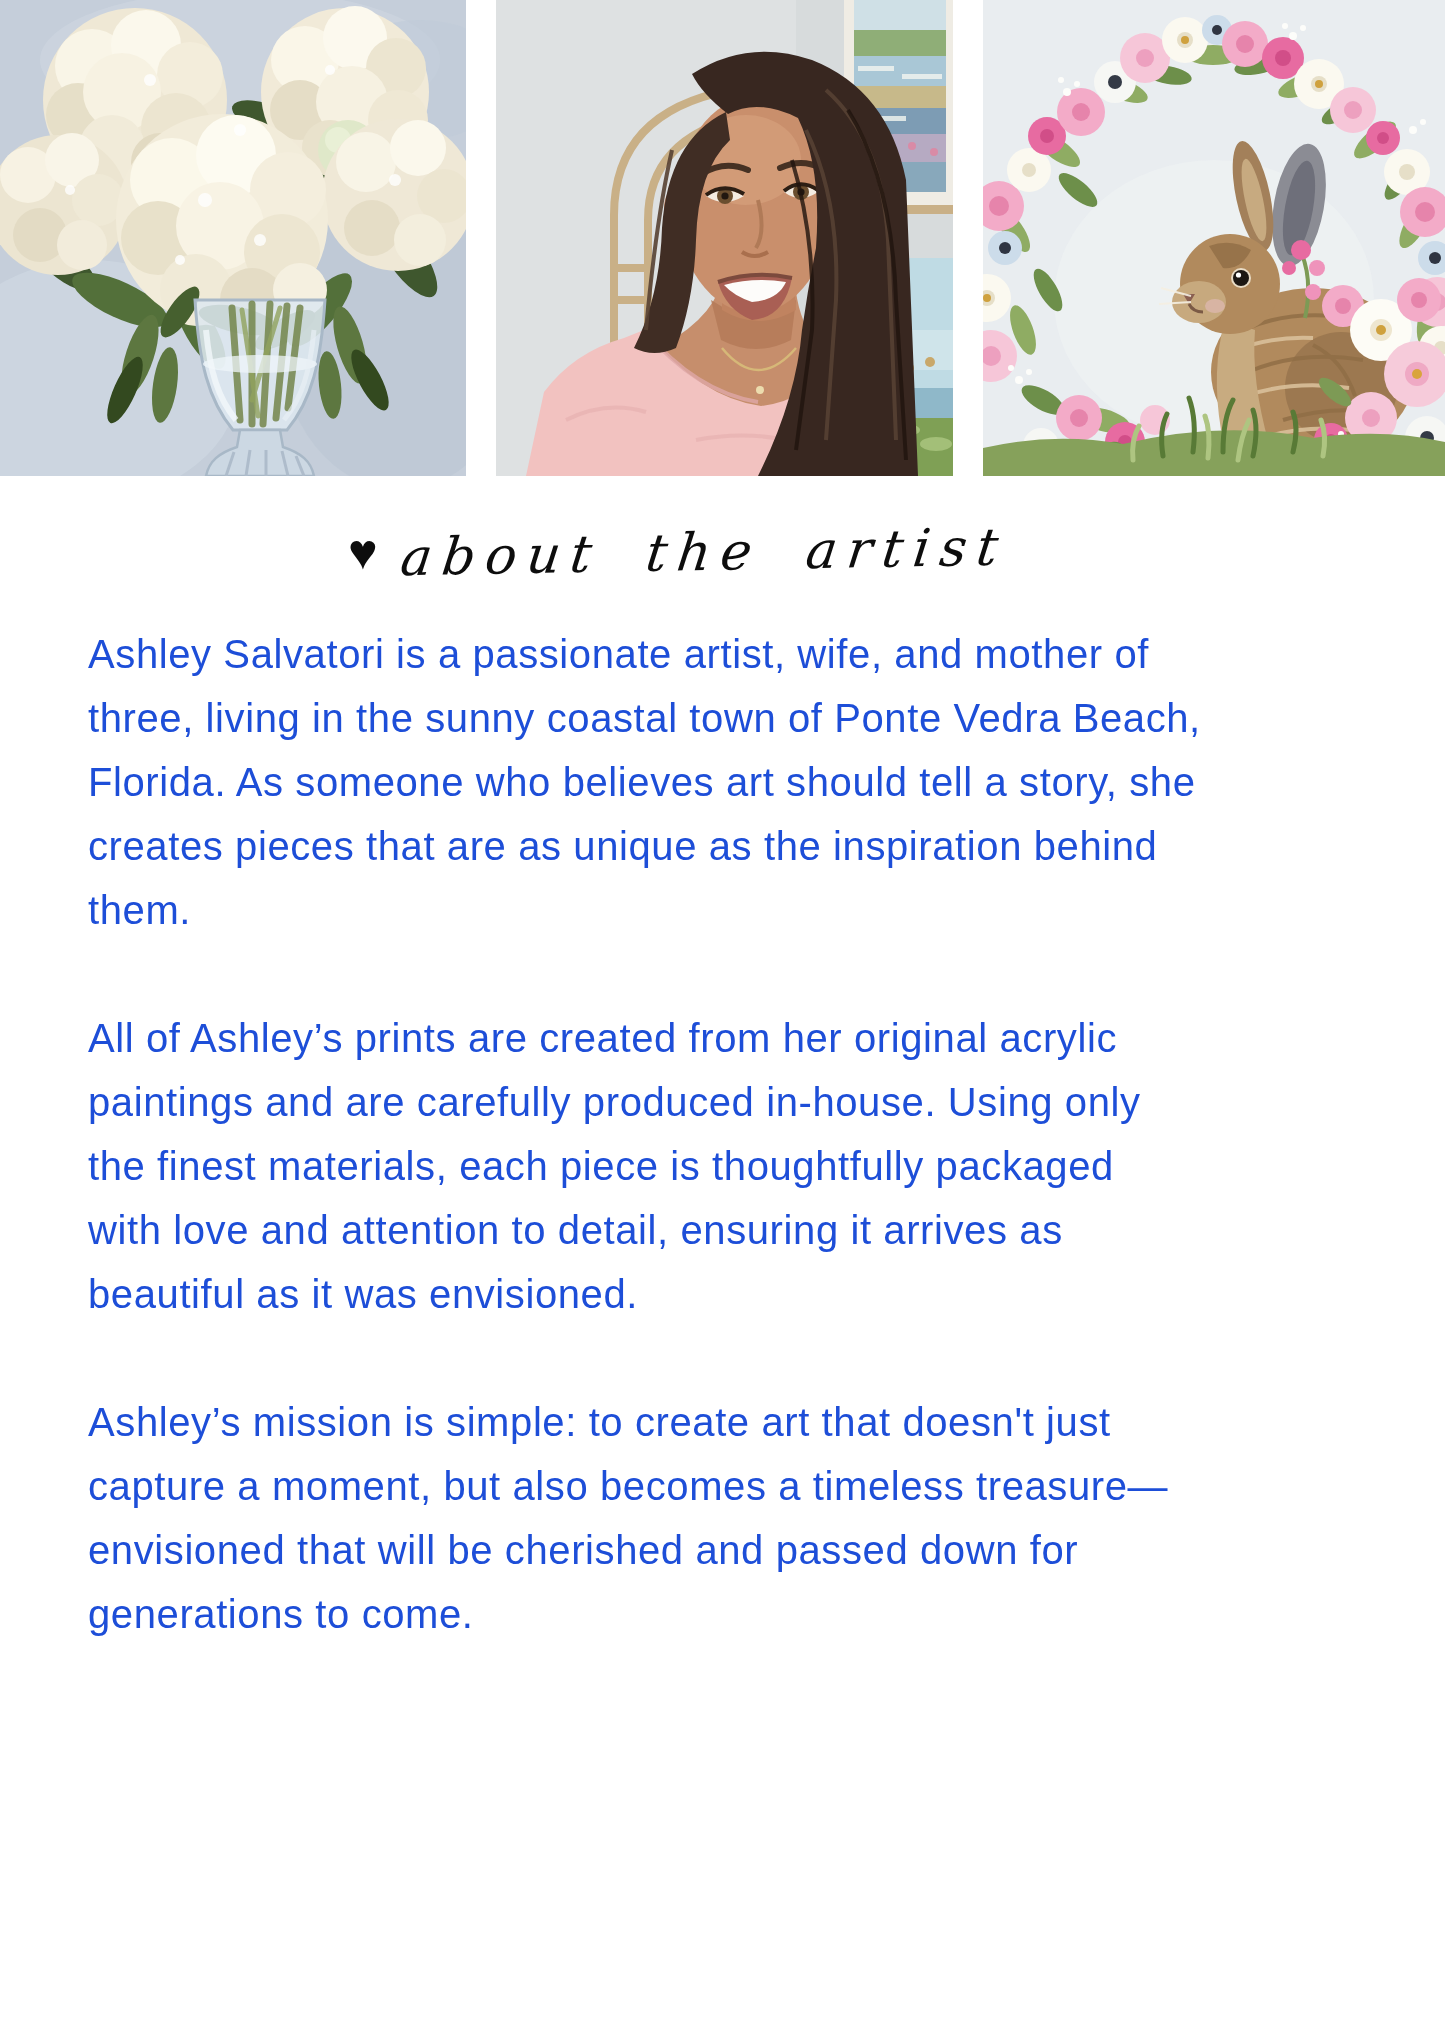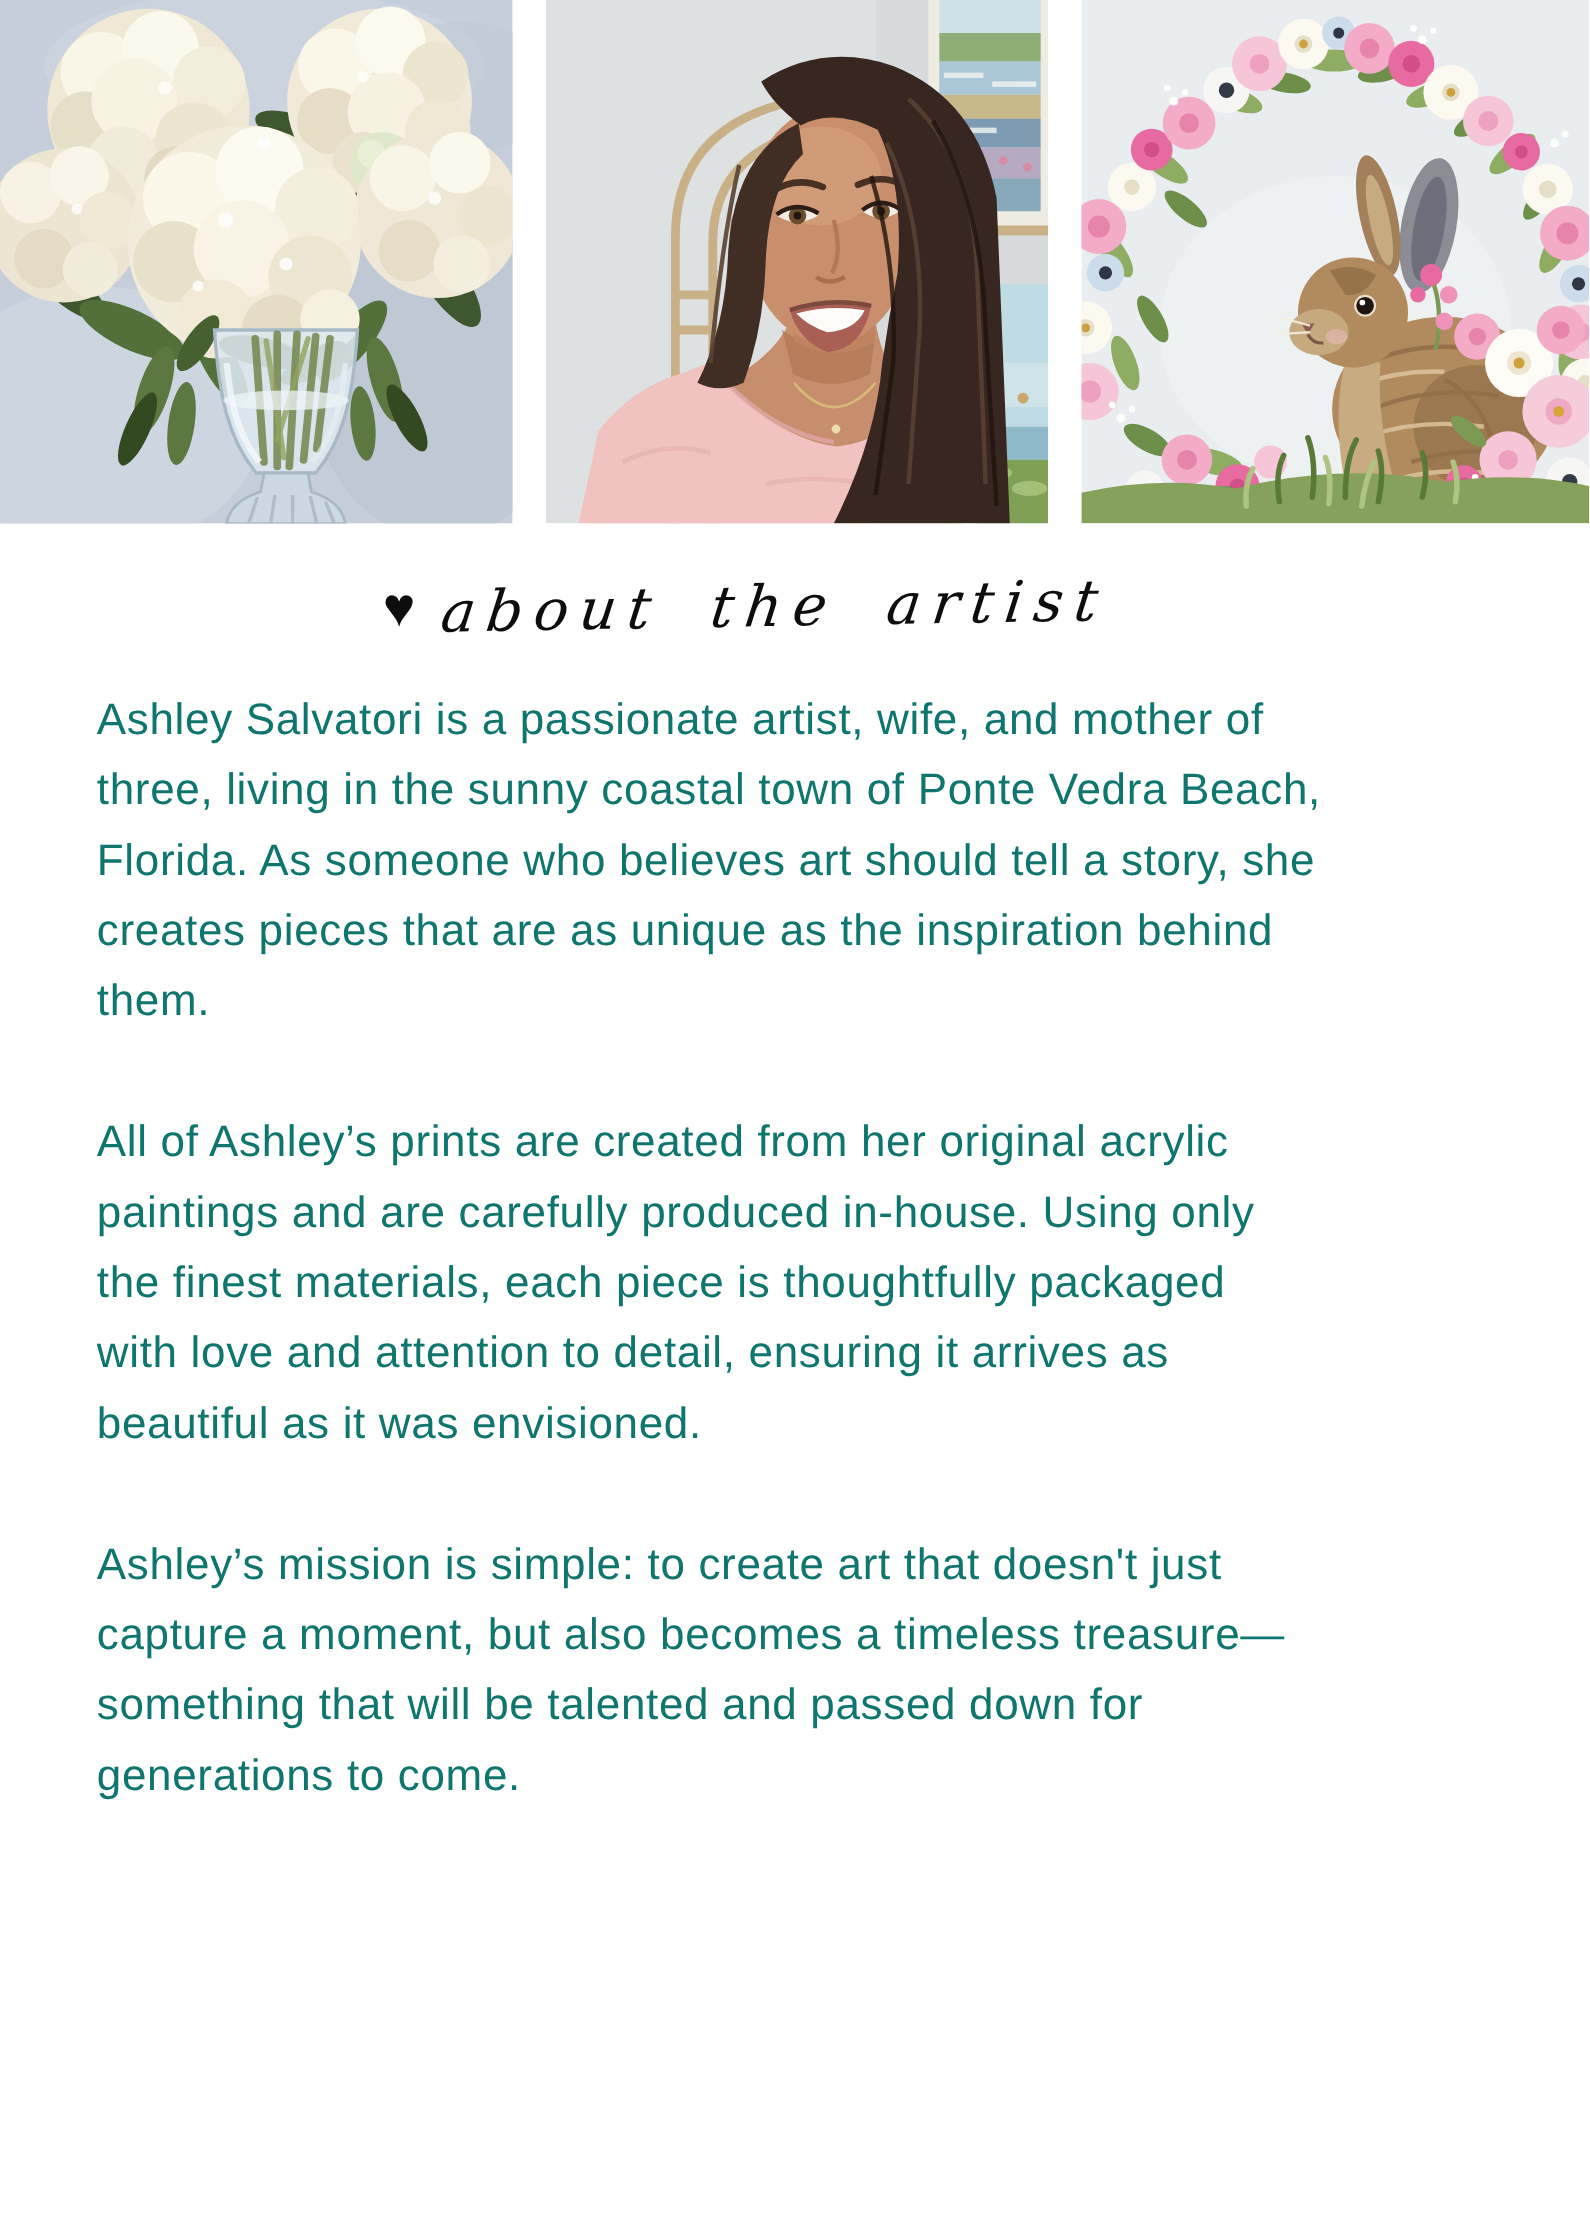--- a/index.html
+++ b/index.html
@@ -47,21 +47,21 @@
     letter-spacing:10px;
     word-spacing:18px;
     color:#0d0d0d;
     transform:skewX(-8deg) rotate(-1deg);
     white-space:nowrap;
   }
 
   
   .about{
     margin:30px 60px 0 88px;
-    color:#0f766e;
+    color:#1d4ed8;
   }
   .about p{
     margin:0 0 64px 0;
     font-size:40px;
     line-height:64px;
     letter-spacing:0.6px;
     white-space:pre-line;
     font-weight:400;
   }
   .about p:last-child{margin-bottom:0;}
@@ -573,17 +573,17 @@
 Florida. As someone who believes art should tell a story, she
 creates pieces that are as unique as the inspiration behind
 them.</p>
     <p>All of Ashley’s prints are created from her original acrylic
 paintings and are carefully produced in-house. Using only
 the finest materials, each piece is thoughtfully packaged
 with love and attention to detail, ensuring it arrives as
 beautiful as it was envisioned.</p>
     <p>Ashley’s mission is simple: to create art that doesn't just
 capture a moment, but also becomes a timeless treasure—
-something that will be talented and passed down for
+envisioned that will be cherished and passed down for
 generations to come.</p>
   </div>
 
 </div>
 
 </body></html>

